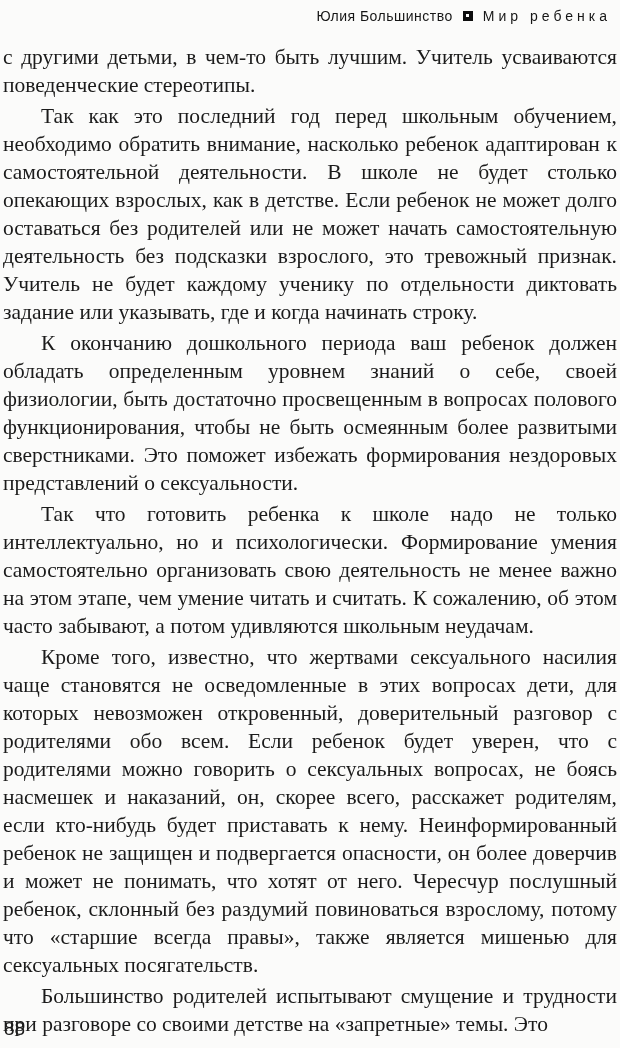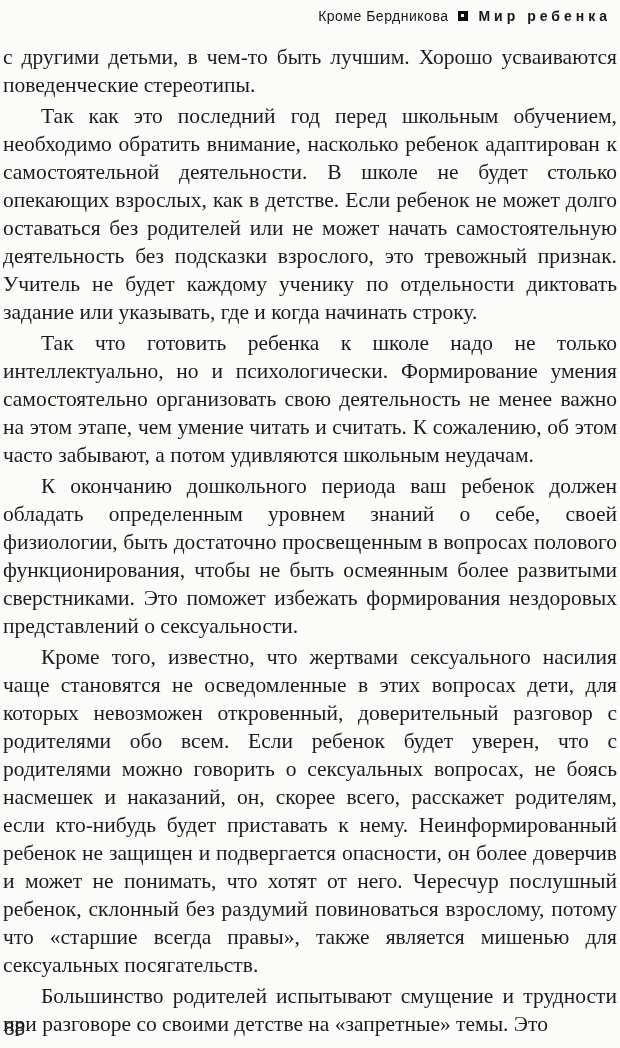--- a/index.html
+++ b/index.html
@@ -48,21 +48,20 @@
     content: "";
     position: absolute;
     left: 3px;
     top: 3px;
     width: 3px;
     height: 3px;
     background: #fbfbfa;
   }
   .running-header .book-title {
     letter-spacing: 4px;
-    font-weight: bold;
   }
   .body-text {
     margin-top: 17px;
     font-size: 21.5px;
     line-height: 28px;
     text-align: justify;
     color: #1b1b1b;
   }
   .body-text p {
     margin: 0 0 3px 0;
@@ -81,29 +80,29 @@
     font-size: 19px;
     color: #1b1b1b;
   }
 </style>
 </head>
 <body>
 
 <div class="page">
 
   <div class="running-header">
-    <span class="author">Кроме Бердникова</span>
+    <span class="author">Юлия Большинство</span>
     <span class="sep-square"></span>
     <span class="book-title">Мир ребенка</span>
   </div>
 
   <div class="body-text">
-    <p class="no-indent">с другими детьми, в чем-то быть лучшим. Хорошо усваиваются поведенческие стереотипы.</p>
+    <p class="no-indent">с другими детьми, в чем-то быть лучшим. Учитель усваиваются поведенческие стереотипы.</p>
     <p>Так как это последний год перед школьным обучением, необходимо обратить внимание, насколько ребенок адаптирован к самостоятельной деятельности. В школе не будет столько опекающих взрослых, как в детстве. Если ребенок не может долго оставаться без родителей или не может начать самостоятельную деятельность без подсказки взрослого, это тревожный признак. Учитель не будет каждому ученику по отдельности диктовать задание или указывать, где и когда начинать строку.</p>
+    <p>К окончанию дошкольного периода ваш ребенок должен обладать определенным уровнем знаний о себе, своей физиологии, быть достаточно просвещенным в вопросах полового функционирования, чтобы не быть осмеянным более развитыми сверстниками. Это поможет избежать формирования нездоровых представлений о сексуальности.</p>
     <p>Так что готовить ребенка к школе надо не только интеллектуально, но и психологически. Формирование умения самостоятельно организовать свою деятельность не менее важно на этом этапе, чем умение читать и считать. К сожалению, об этом часто забывают, а потом удивляются школьным неудачам.</p>
-    <p>К окончанию дошкольного периода ваш ребенок должен обладать определенным уровнем знаний о себе, своей физиологии, быть достаточно просвещенным в вопросах полового функционирования, чтобы не быть осмеянным более развитыми сверстниками. Это поможет избежать формирования нездоровых представлений о сексуальности.</p>
     <p>Кроме того, известно, что жертвами сексуального насилия чаще становятся не осведомленные в этих вопросах дети, для которых невозможен откровенный, доверительный разговор с родителями обо всем. Если ребенок будет уверен, что с родителями можно говорить о сексуальных вопросах, не боясь насмешек и наказаний, он, скорее всего, расскажет родителям, если кто-нибудь будет приставать к нему. Неинформированный ребенок не защищен и подвергается опасности, он более доверчив и может не понимать, что хотят от него. Чересчур послушный ребенок, склонный без раздумий повиноваться взрослому, потому что «старшие всегда правы», также является мишенью для сексуальных посягательств.</p>
     <p>Большинство родителей испытывают смущение и трудности при разговоре со своими детстве на «запретные» темы. Это</p>
   </div>
 
   <div class="page-number">88</div>
 
 </div>
 
 </body></html>

